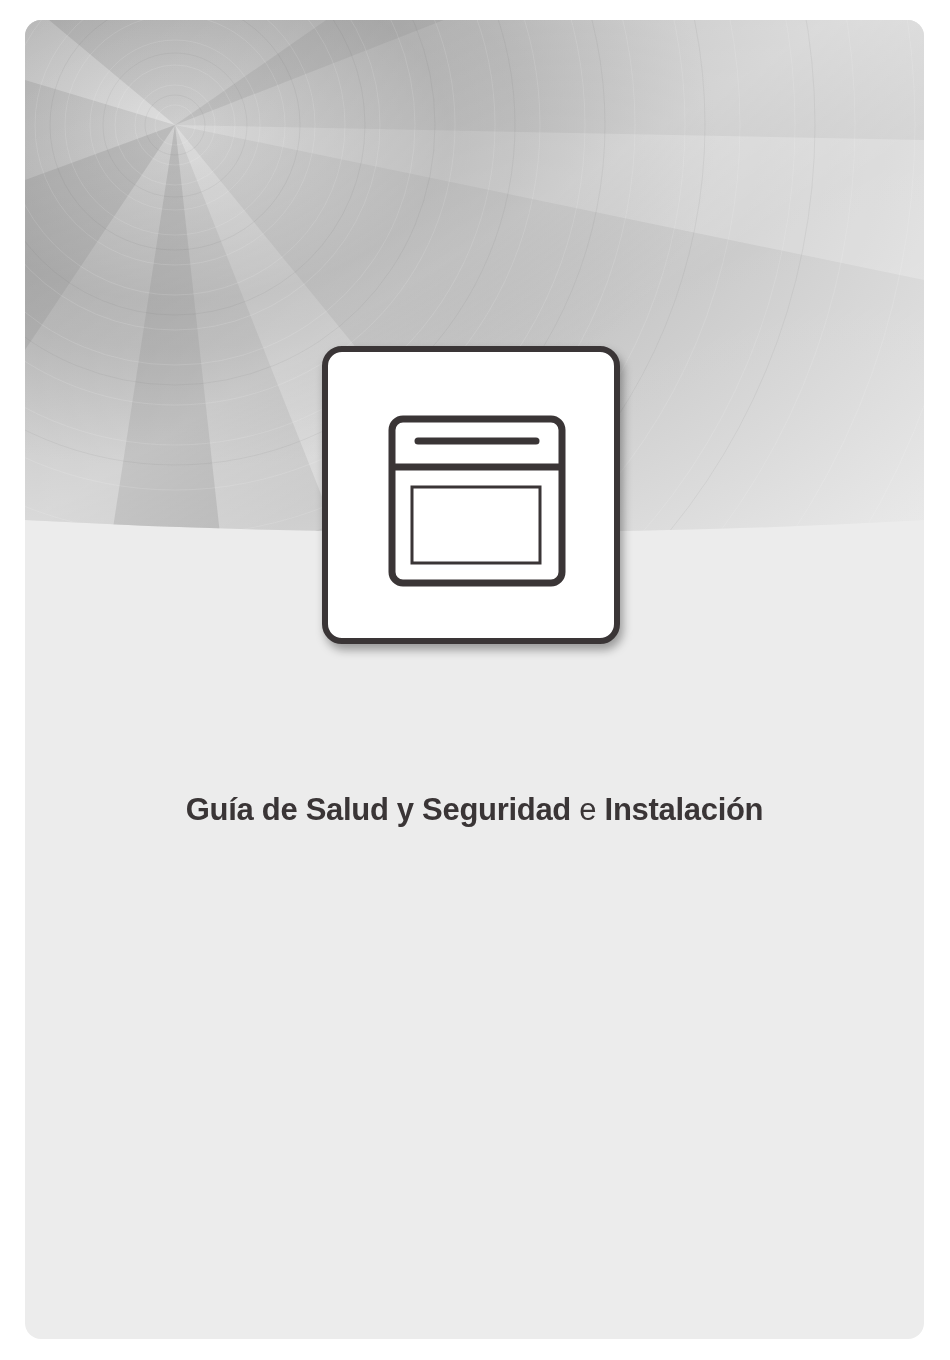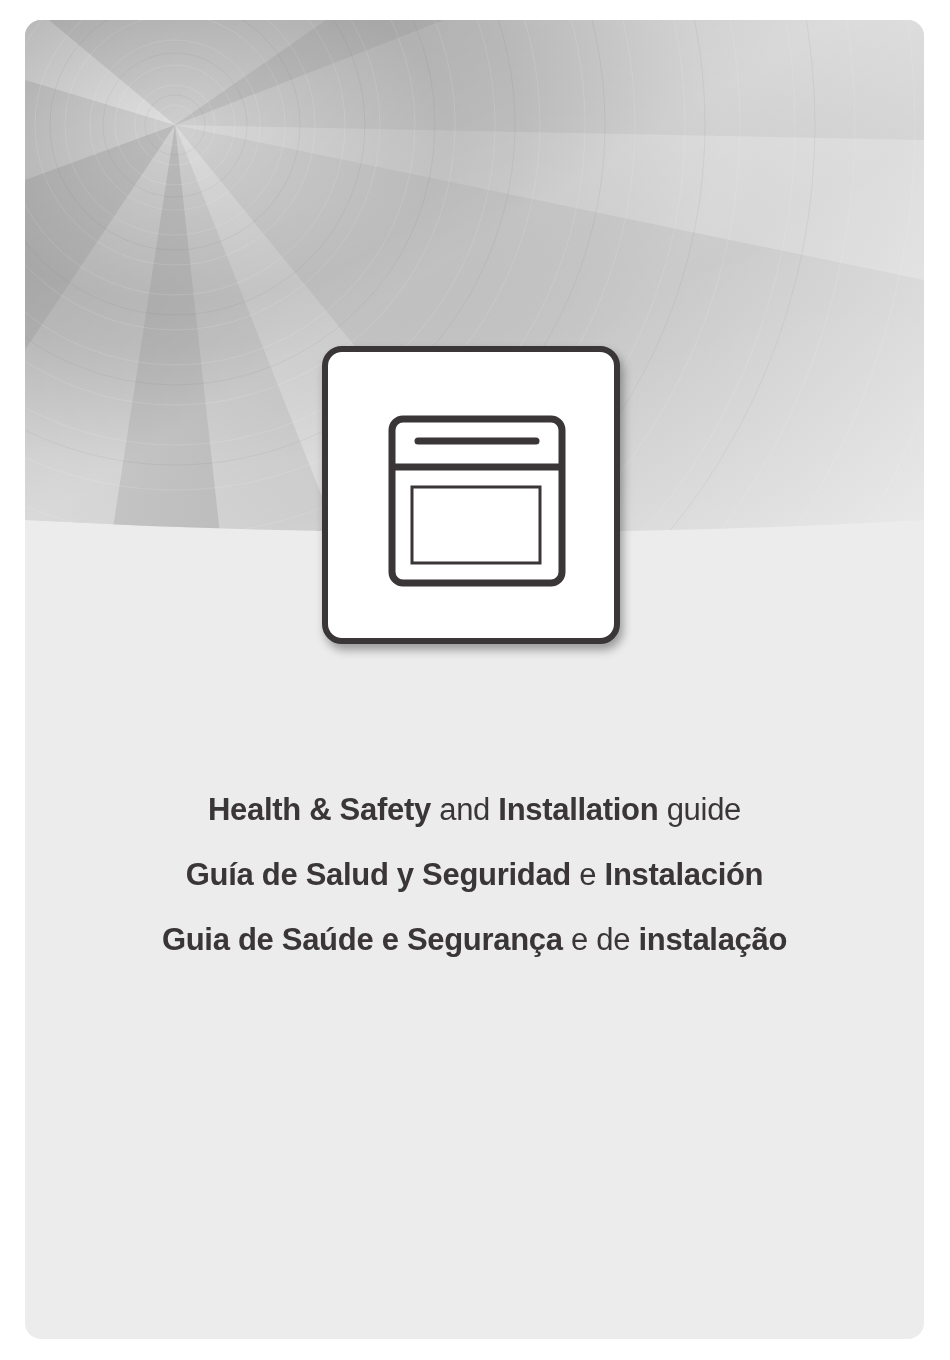--- a/index.html
+++ b/index.html
@@ -152,22 +152,16 @@
     <svg width="178" height="172" viewBox="0 0 178 172" xmlns="http://www.w3.org/2000/svg">
       <rect x="4" y="4" width="170" height="164" rx="11" ry="11" fill="none" stroke="#3a3536" stroke-width="7"></rect>
       <line x1="4" y1="52" x2="174" y2="52" stroke="#3a3536" stroke-width="7"></line>
       <line x1="30" y1="26" x2="148" y2="26" stroke="#3a3536" stroke-width="7" stroke-linecap="round"></line>
       <rect x="24" y="72" width="128" height="76" fill="none" stroke="#3a3536" stroke-width="3"></rect>
     </svg>
   </div>
 
   <div class="titles">
     <div class="title-line">
-      <span class="b">Health &amp; Safety</span><span class="r"> and </span><span class="b">Installation</span><span class="r"> guide</span>
-    </div>
-    <div class="title-line">
       <span class="b">Guía de Salud y Seguridad</span><span class="r"> e </span><span class="b">Instalación</span>
-    </div>
-    <div class="title-line">
-      <span class="b">Guia de Saúde e Segurança</span><span class="r"> e de </span><span class="b">instalação</span>
     </div>
   </div>
 </div>
 
 </body></html>

